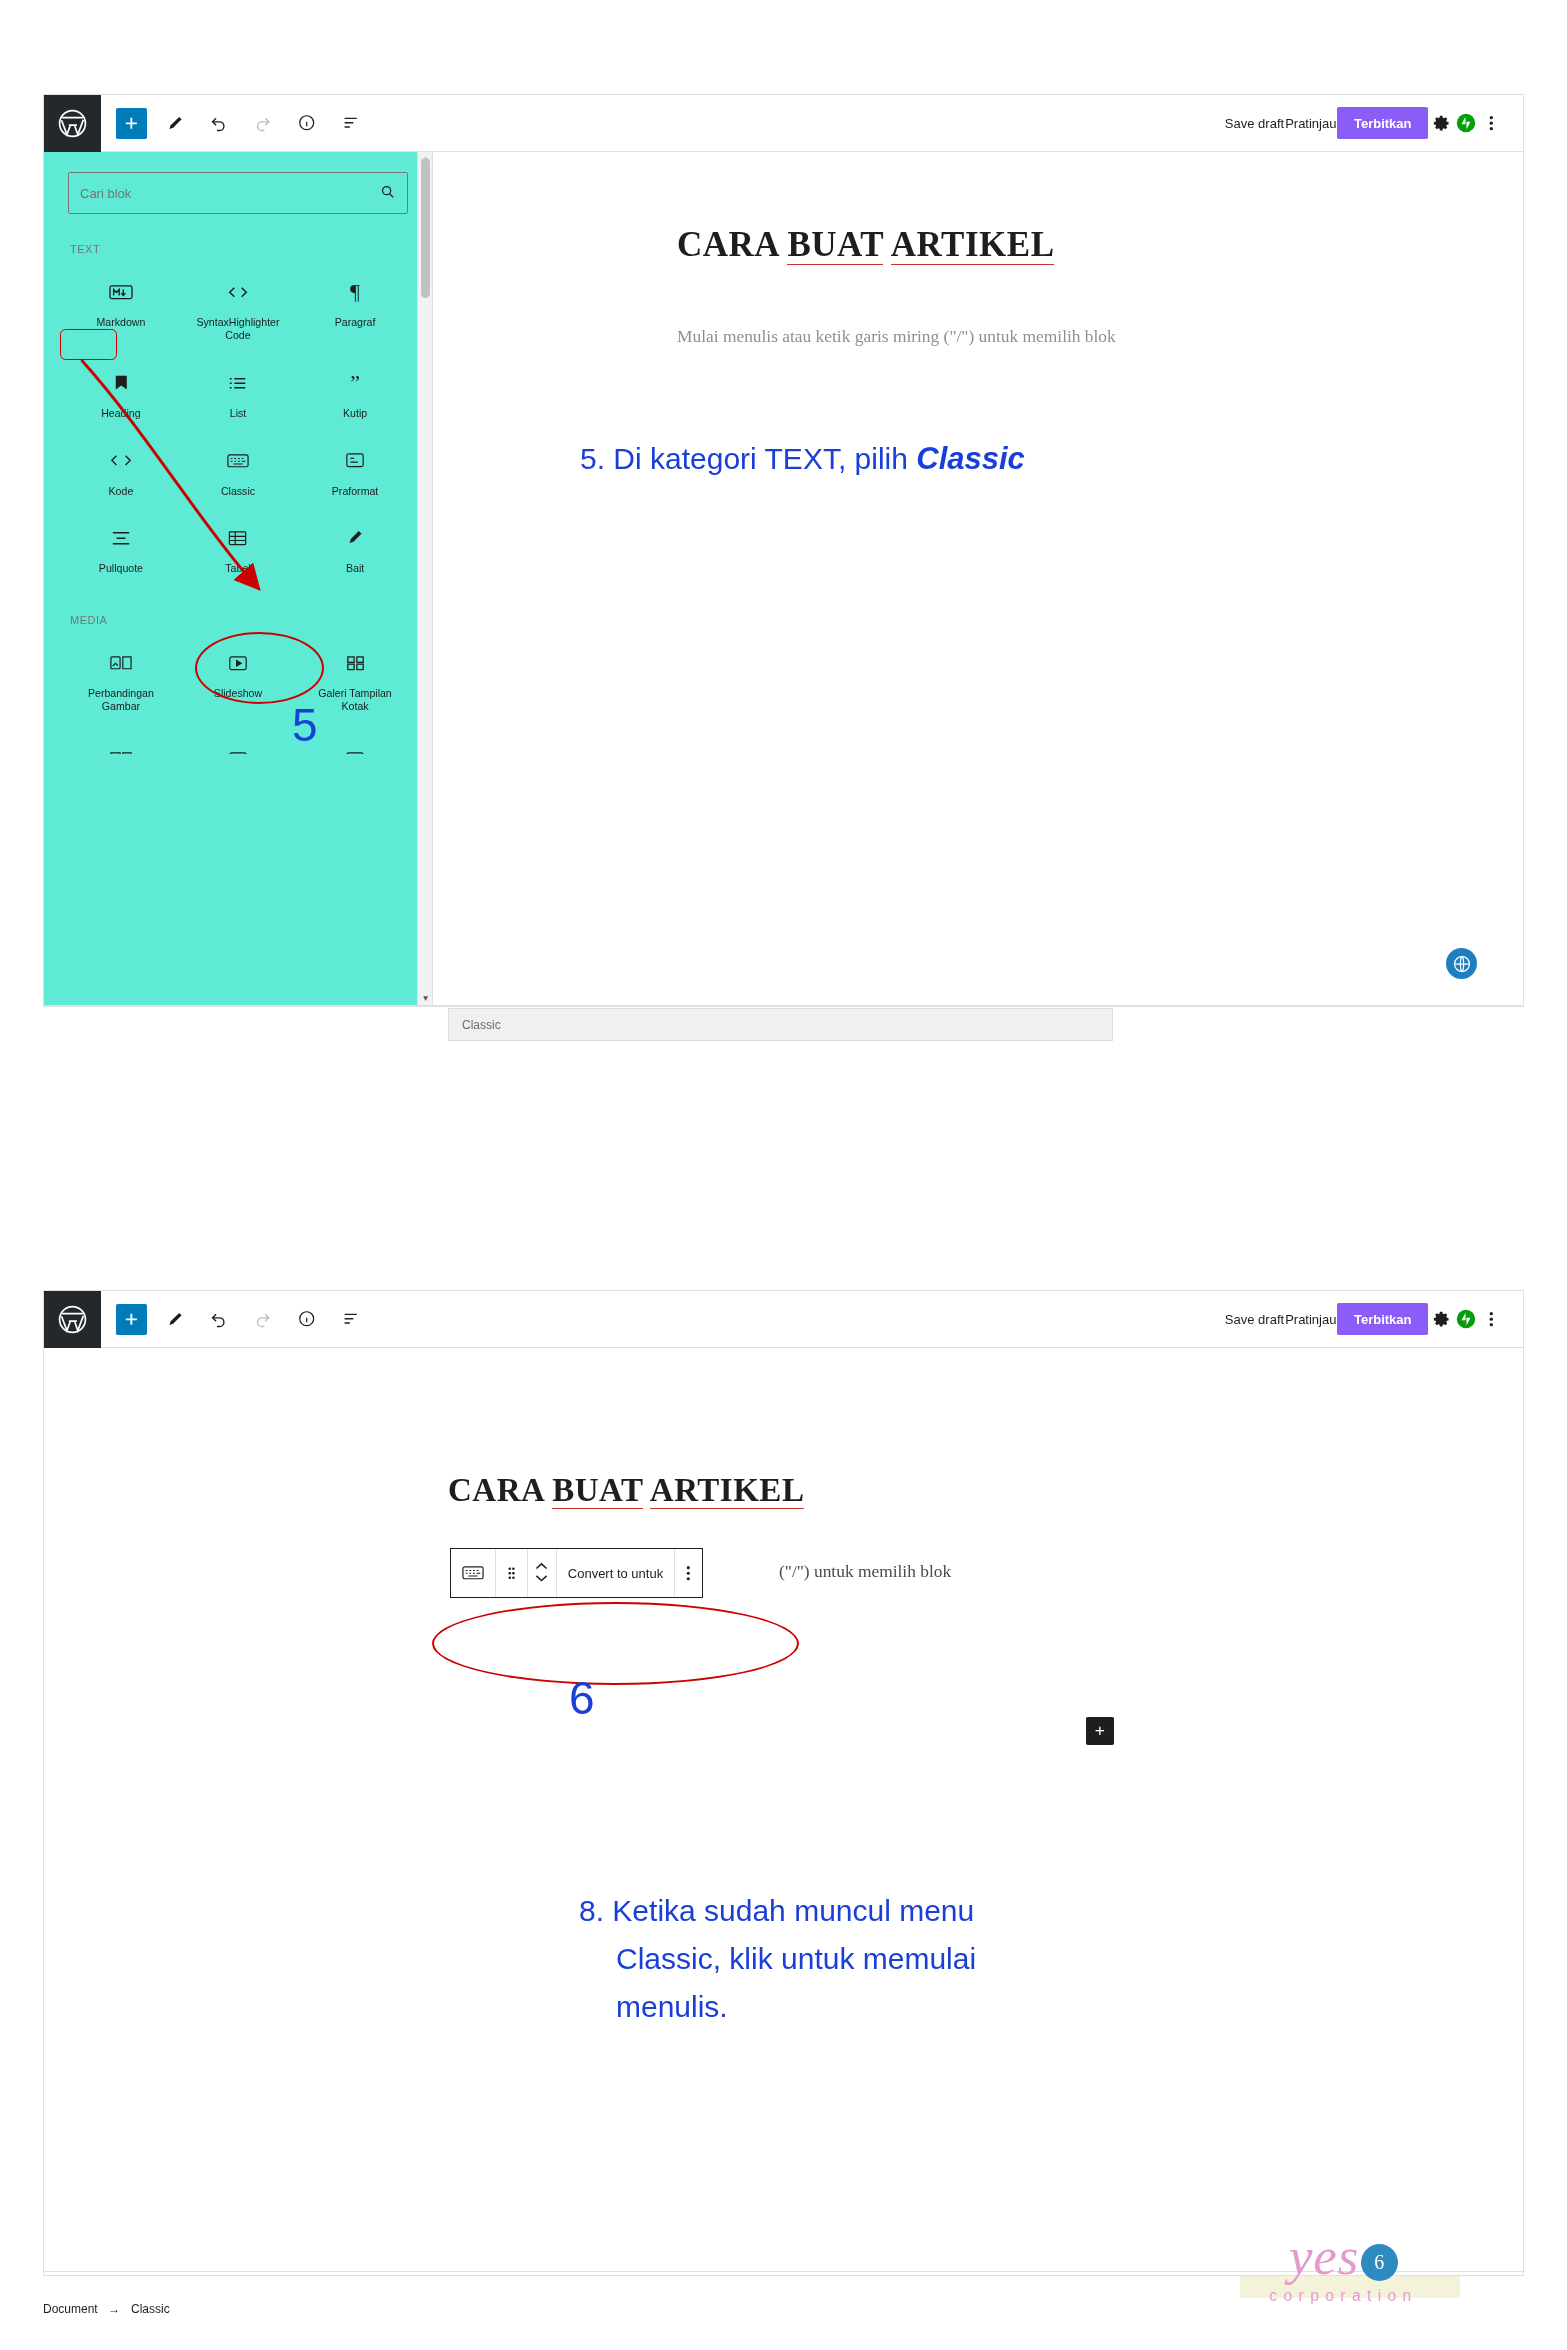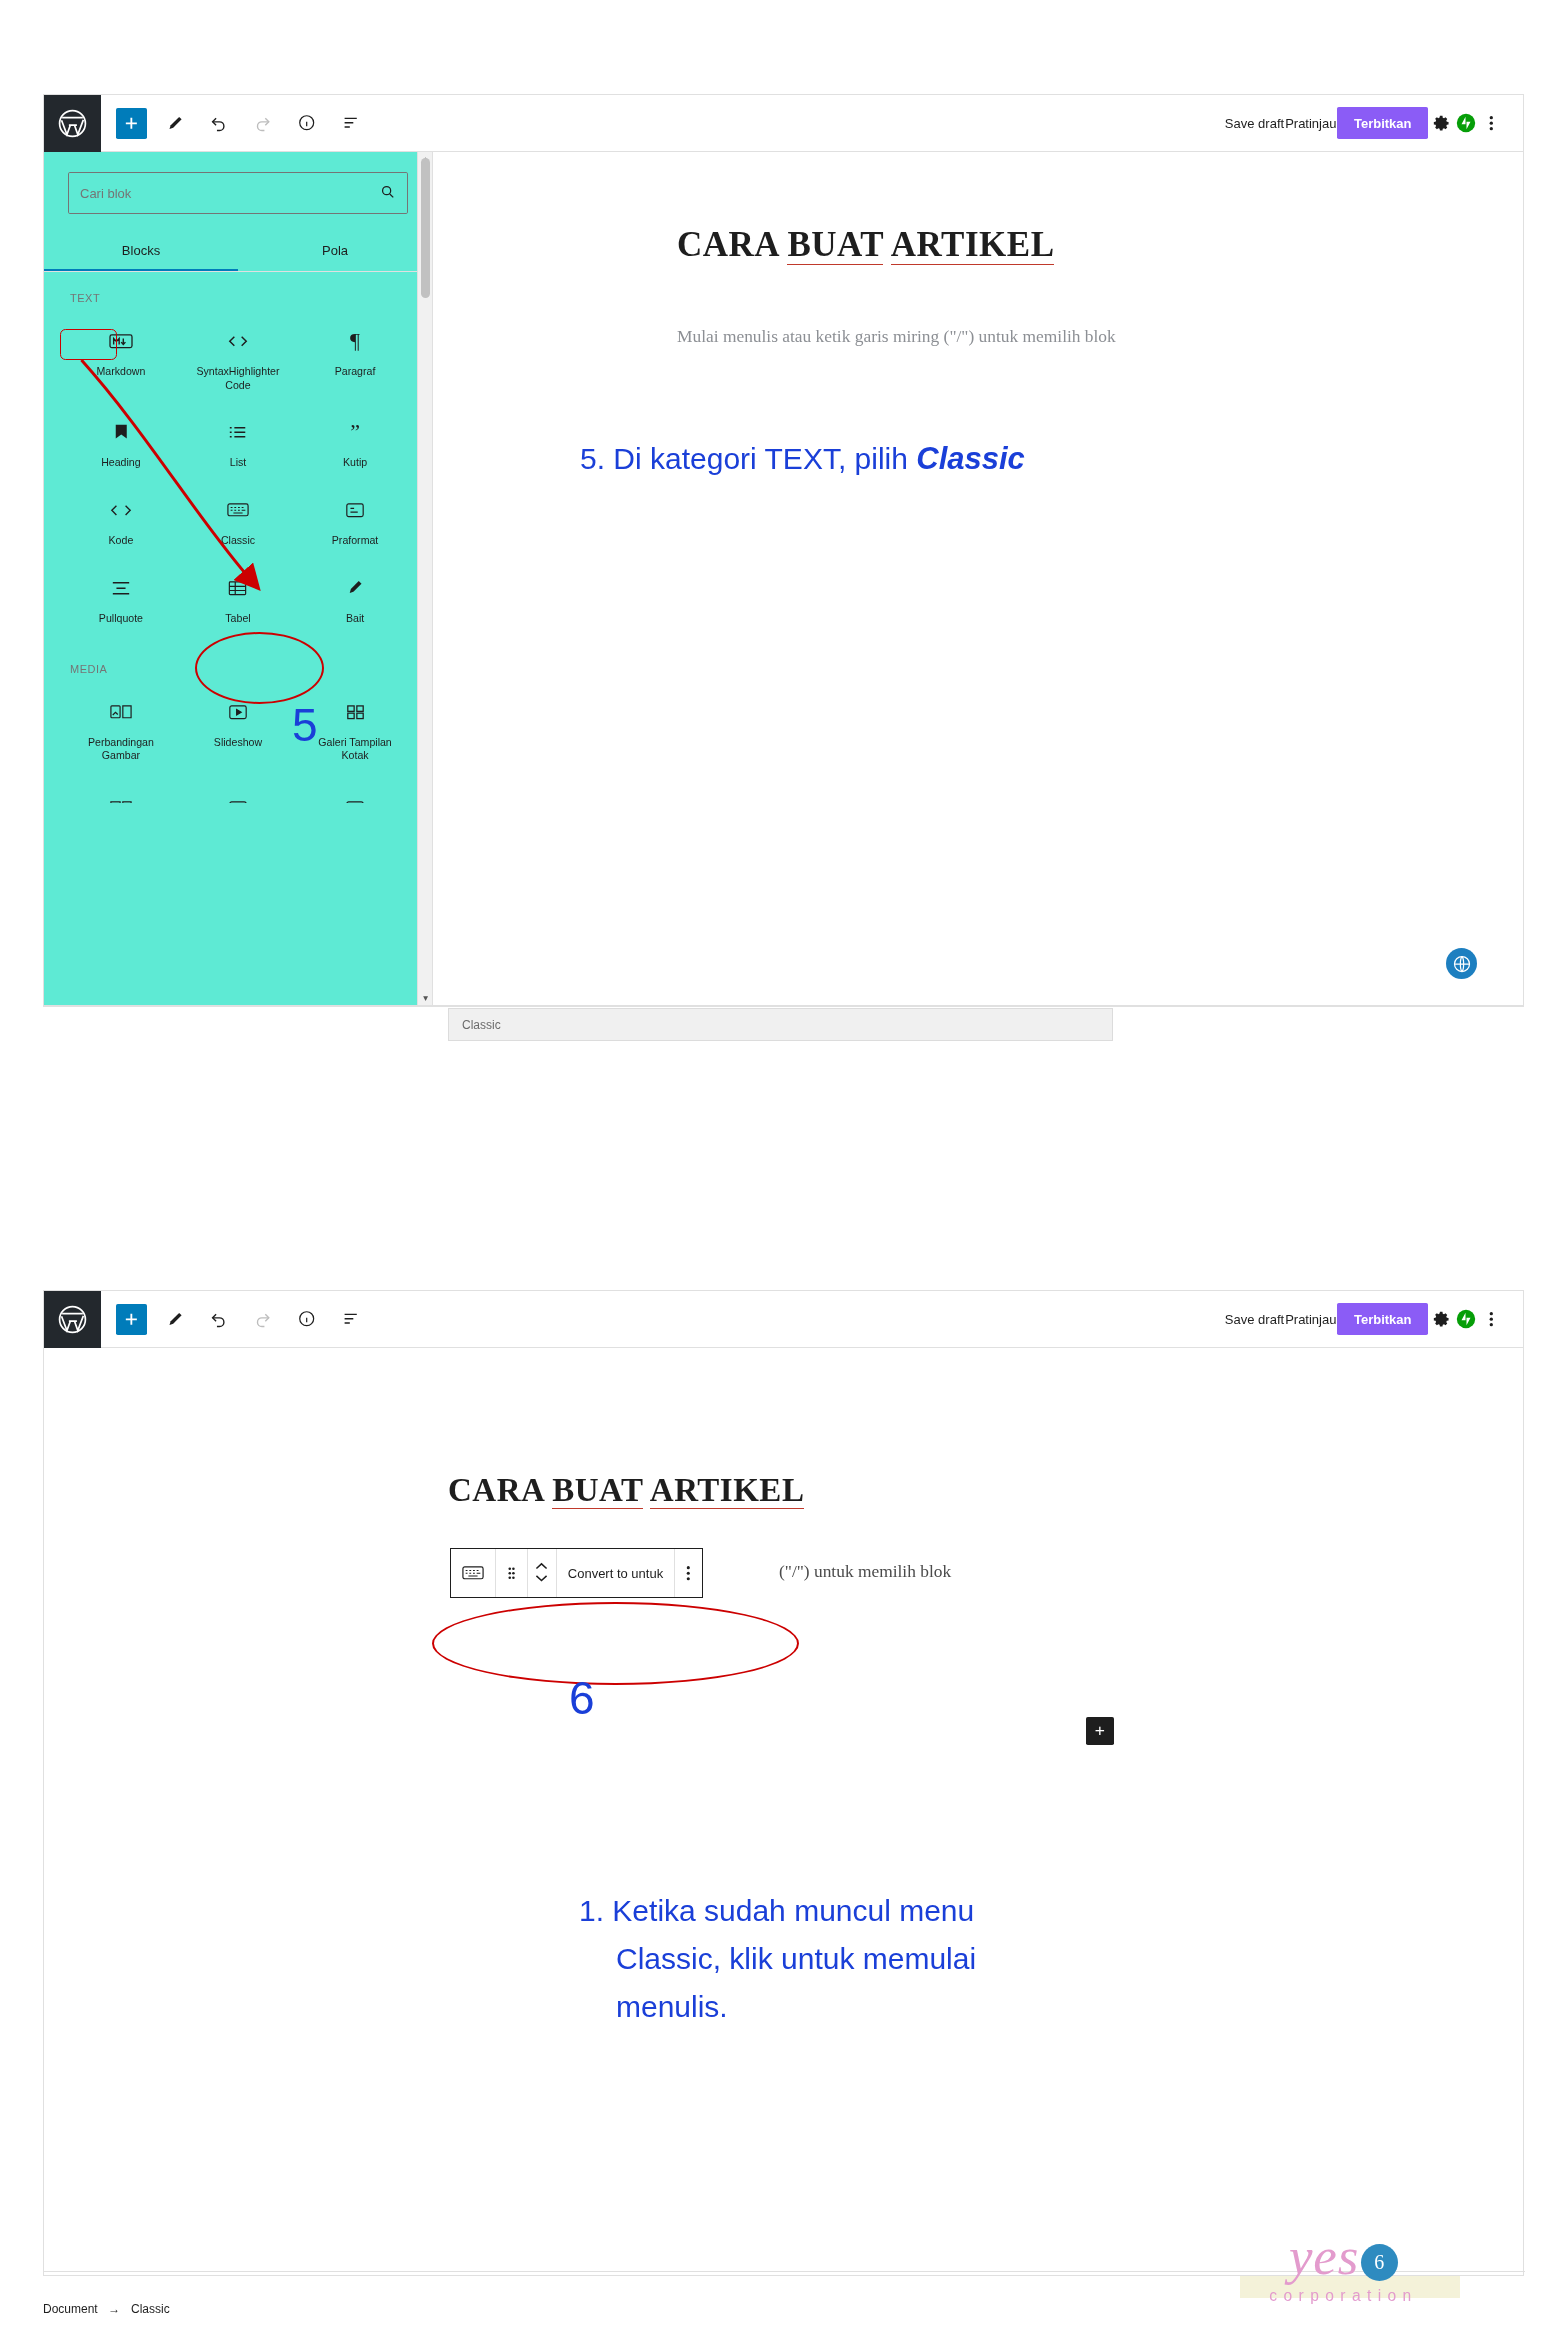--- a/index.html
+++ b/index.html
@@ -467,24 +467,20 @@
           <span class="sph">Cari blok</span>
           <span>
             <svg width="15.6" height="15.6" viewBox="0 0 20 20" fill="none" stroke="#1e1e1e" stroke-width="1.6">
                 <circle cx="8.5" cy="8.5" r="5.2"></circle>
                 <path d="M12.5 12.8L17 17.2"></path>
               </svg>
           </span>
         </div>
       </div>
 
-      <div class="tabs">
-        <div class="tab active">Blocks</div>
-        <div class="tab">Pola</div>
-      </div>
 
       <div class="cat-label">TEXT</div>
 
       <div class="grid">
         <div class="block-item">
           <div class="block-icon">
             <svg width="24" height="16.5" viewBox="0 0 26 18" fill="none" stroke="#1e1e1e" stroke-width="1.4">
                 <rect x="1" y="2" width="24" height="14" rx="2"></rect>
                 <path d="M5 12.5V6l3 3.2L11 6v6.5M15.5 6v6.5M13.2 10l2.3 2.6 2.3-2.6" stroke-width="1.5"></path>
               </svg>
@@ -803,21 +799,21 @@
   </div>
 </div>
 
 <div class="classic-field">
   <span>Classic</span>
 </div>
 <div class="red-circle" style="left:432px;top:1602px;width:367px;height:83px;"></div>
 <div class="big-num" style="left:569px;top:1671px;">6</div>
 
 <div class="annot-6">
-  <span>1. Ketika sudah muncul menu</span>
+  <span>8. Ketika sudah muncul menu</span>
   <span class="ind">Classic, klik untuk memulai</span>
   <span class="ind">menulis.</span>
 </div>
 
 <div class="footer-bar">
   <span>Document</span>
   <span style="padding:0 7.3px;">→</span>
   <span>Classic</span>
 </div>
 

